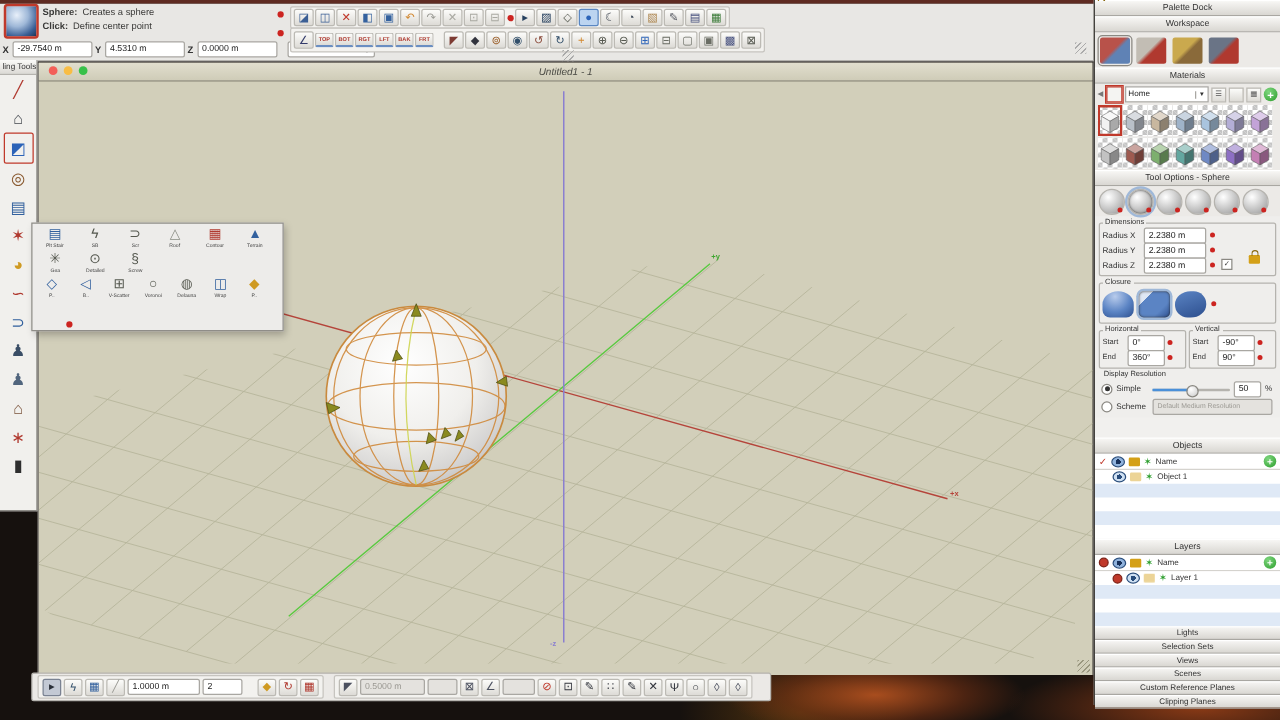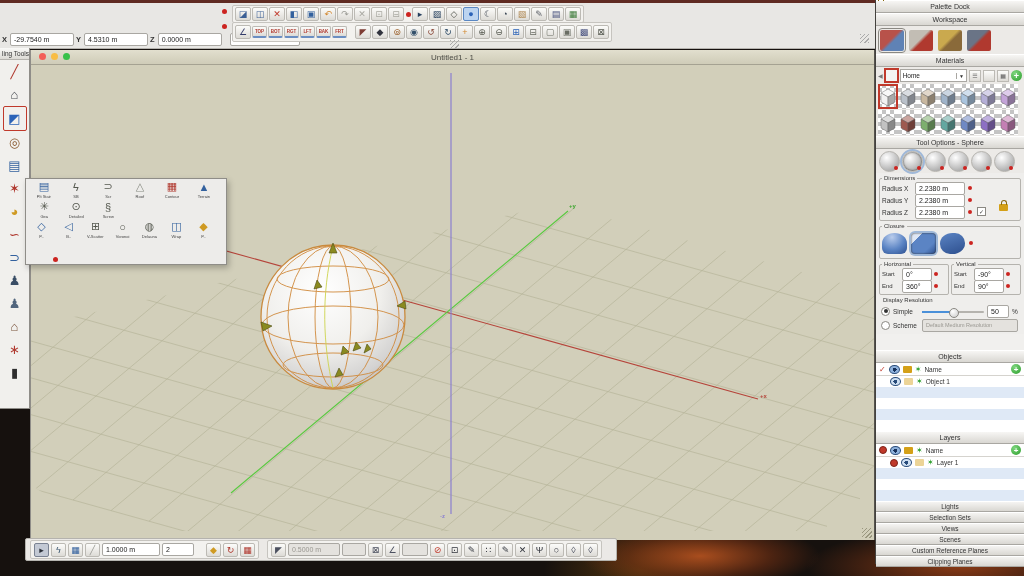--- a/index.html
+++ b/index.html
@@ -49,21 +49,21 @@
   
   #left-palette{left:0;top:48px;width:29px;height:360px;background:#f1f0ed;border-right:1px solid #8f8d88;border-bottom:1px solid #8f8d88;}
   .lp-title{height:11px;display:flex;align-items:center;justify-content:space-between;padding:0 2px;
     font-size:6.5px;color:#333;background:linear-gradient(#fafaf8,#dcdad5);border-bottom:1px solid #b5b3ae;white-space:nowrap;overflow:hidden;}
   #lp-icons{display:flex;flex-direction:column;align-items:center;}
   .lpi{width:22px;height:23px;display:flex;align-items:center;justify-content:center;font-size:13px;border-radius:2px;flex:none;}
   .lpi.active{border:1px solid #c0392b;}
   
   #main-window{left:30px;top:50px;width:845px;height:490px;border-left:1px solid #8f8d88;border-right:1px solid #55534e;box-sizing:border-box;}
   .titlebar{height:14px;background:linear-gradient(#e2dfce,#cfccb8);border-bottom:1px solid #a5a292;position:relative;
-    display:flex;align-items:center;justify-content:center;font-size:8px;color:#4a4a44;}
+    display:flex;align-items:center;justify-content:center;font-size:8px;color:#4a4a44;font-style:italic;}
   .tl{position:absolute;top:3px;width:7px;height:7px;border-radius:50%;}
   .tl.red{left:8px;background:#f35f57;}
   .tl.yellow{left:20px;background:#f8bd44;}
   .tl.green{left:32px;background:#38c149;}
   .viewport{position:relative;width:100%;height:475px;background:#d2cfba;overflow:hidden;}
   .axlab{position:absolute;font-size:6px;font-weight:bold;}
   .axlab.x{left:729px;top:328px;color:#b5443a;}
   .axlab.y{left:538px;top:138px;color:#3da52e;}
   .axlab.z{left:409px;top:448px;color:#8a7fd0;}
   .vgrip{position:absolute;right:2px;bottom:2px;width:10px;height:10px;
@@ -161,20 +161,27 @@
     background:linear-gradient(#fcfcfa,#dddbd6);border:1px solid #bcbab4;border-radius:2px;flex:none;}
   .bti.active{background:#c3c9d4;border-color:#7a8292;}
 </style>
 </head>
 <body>
 
 <div id="screen">
   <div id="menustrip" class="abs"></div>
 
   <div id="topbar" class="abs">
+    <div class="tool-info">
+      <div class="tool-icon"></div>
+      <div class="tool-text">
+        <div><b>Sphere:</b><span>Creates a sphere</span></div>
+        <div><b>Click:</b><span>Define center point</span></div>
+      </div>
+    </div>
     <div class="coords">
       <span class="clabel">X</span>
       <span class="fld" style="width:56px">-29.7540 m</span>
       <span class="clabel">Y</span>
       <span class="fld" style="width:56px">4.5310 m</span>
       <span class="clabel">Z</span>
       <span class="fld" style="width:56px">0.0000 m</span>
       <span class="fld sel" style="width:62px;margin-left:8px;justify-content:space-between">
         <span>3D</span>
         <span class="stepper">

